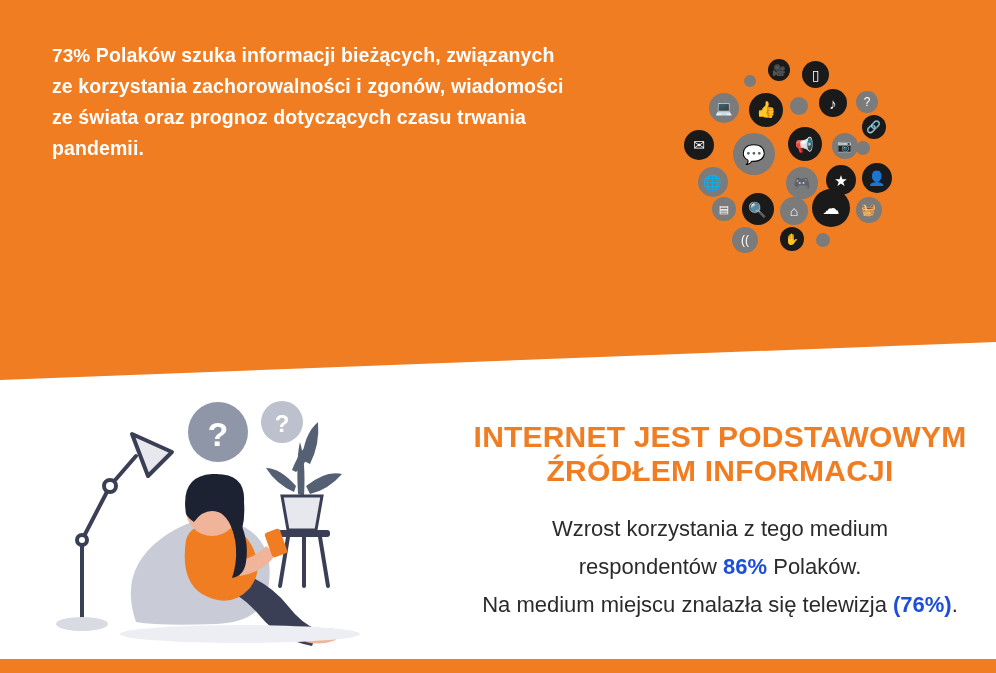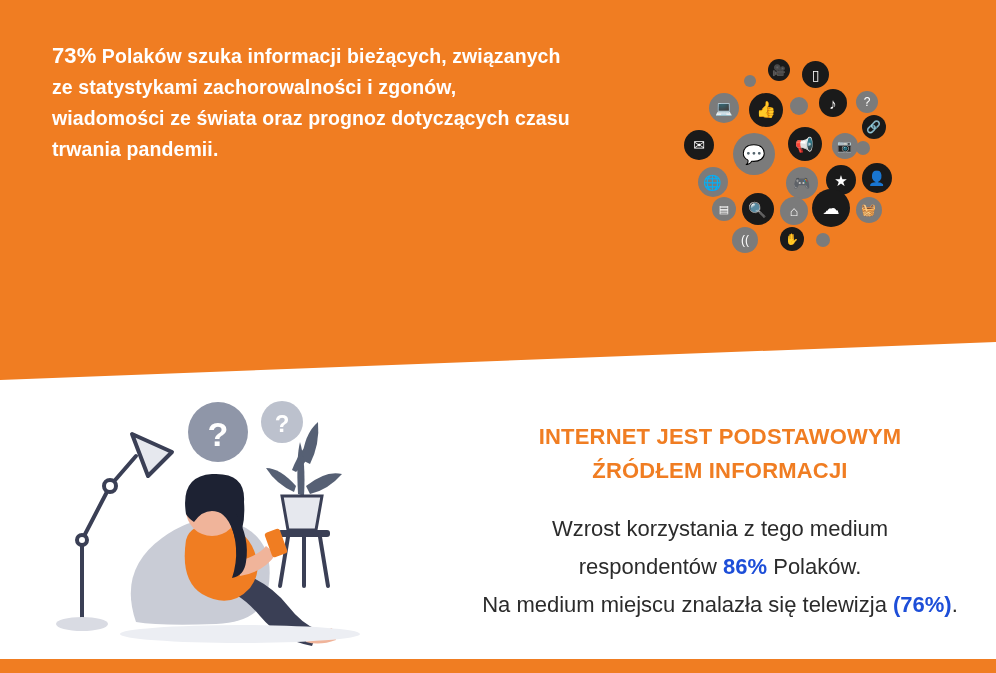--- a/index.html
+++ b/index.html
@@ -35,21 +35,21 @@
     color: #ffffff;
   }
   .para {
     font-size: 19.5px;
     line-height: 31px;
     font-weight: bold;
     margin: 0 0 30px 0;
     letter-spacing: .1px;
   }
   .para .big {
-    font-size: 22px;
+    font-size: 19px;
     font-weight: bold;
   }
   .para.second {
     margin-top: 36px;
   }
 
   
   .icon-cloud {
     position: absolute;
     left: 676px;
@@ -81,21 +81,21 @@
 
   .right-text {
     position: absolute;
     left: 460px;
     top: 40px;
     width: 520px;
     text-align: center;
   }
   .headline {
     color: #f07d22;
-    font-size: 22px;
+    font-size: 30px;
     font-weight: bold;
     line-height: 34px;
     letter-spacing: .2px;
     margin: 0 0 22px 0;
   }
   .sub {
     color: #2b2b2b;
     font-size: 22px;
     line-height: 38px;
     margin: 0;
@@ -123,21 +123,21 @@
     height: 14px;
     background: #f07d22;
   }
 </style>
 </head>
 <body>
 
 <div class="top-panel">
 
   <div class="top-text">
-    <p class="para"><span class="big">73%</span><span> Polaków szuka informacji bieżących, związanych ze statystykami zachorowalności i zgonów, wiadomości ze świata oraz prognoz dotyczących czasu trwania pandemii.</span></p>
+    <p class="para"><span class="big">73%</span><span> Polaków szuka informacji bieżących, związanych ze korzystania zachorowalności i zgonów, wiadomości ze świata oraz prognoz dotyczących czasu trwania pandemii.</span></p>
 
   </div>
 
   <div class="icon-cloud">
     <div class="bub dark" style="left:92px; top:4px; width:22px; height:22px; font-size:11px;">🎥</div>
     <div class="bub dark" style="left:126px; top:6px; width:27px; height:27px; font-size:14px;">▯</div>
     <div class="bub grey" style="left:68px; top:20px; width:12px; height:12px;"></div>
     <div class="bub grey" style="left:33px; top:38px; width:30px; height:30px; font-size:14px;">💻</div>
     <div class="bub dark" style="left:73px; top:38px; width:34px; height:34px; font-size:16px;">👍</div>
     <div class="bub grey" style="left:114px; top:42px; width:18px; height:18px;"></div>

